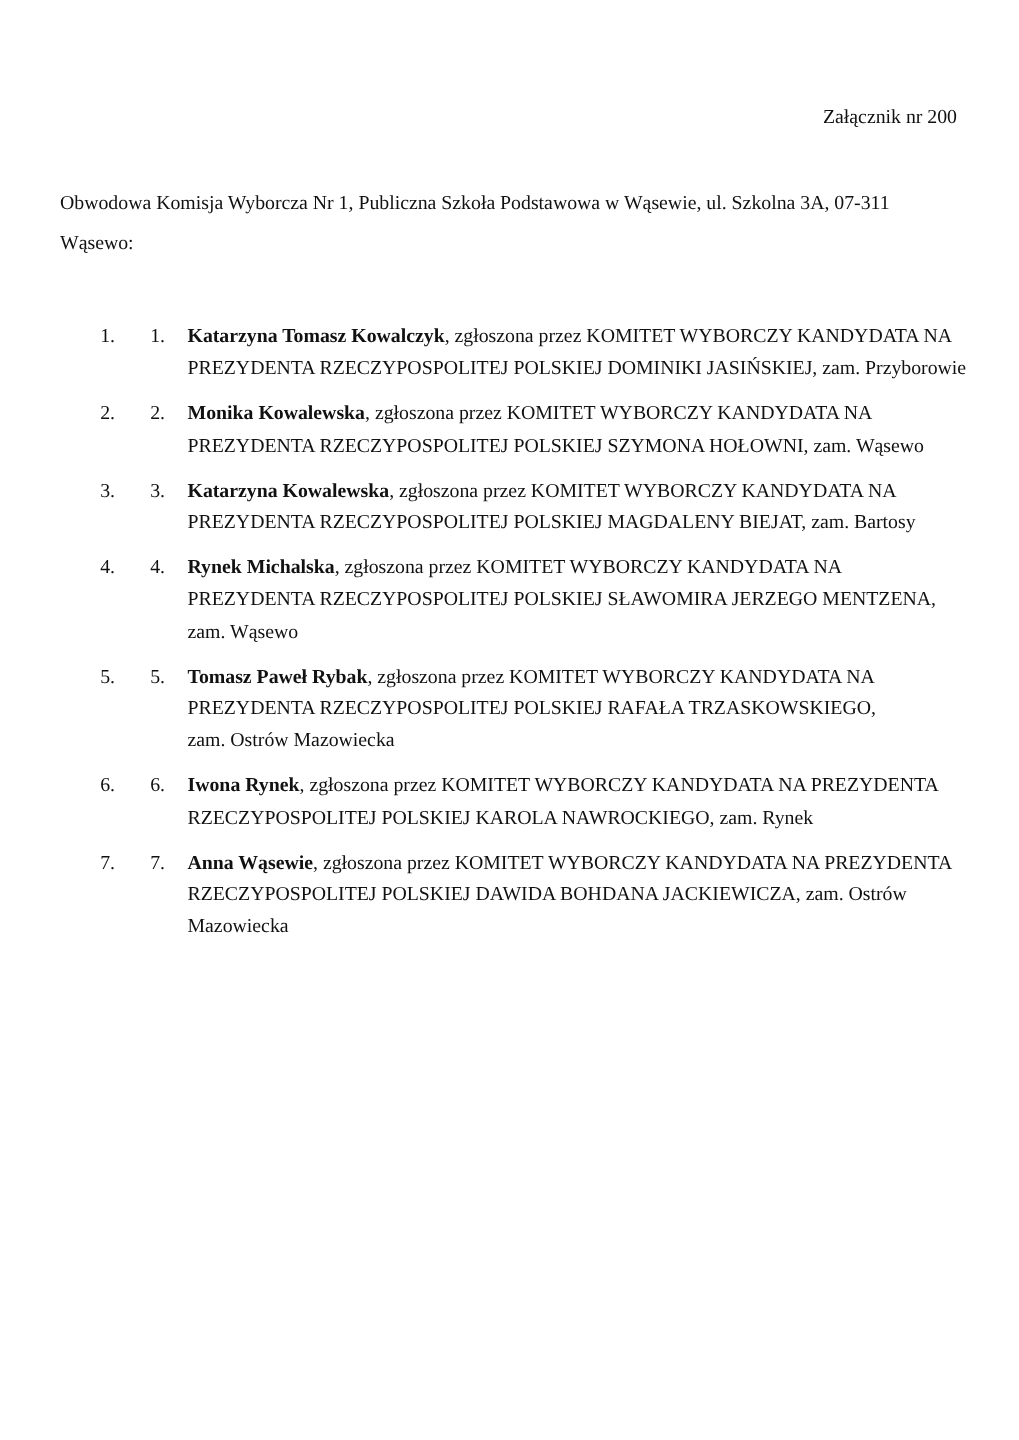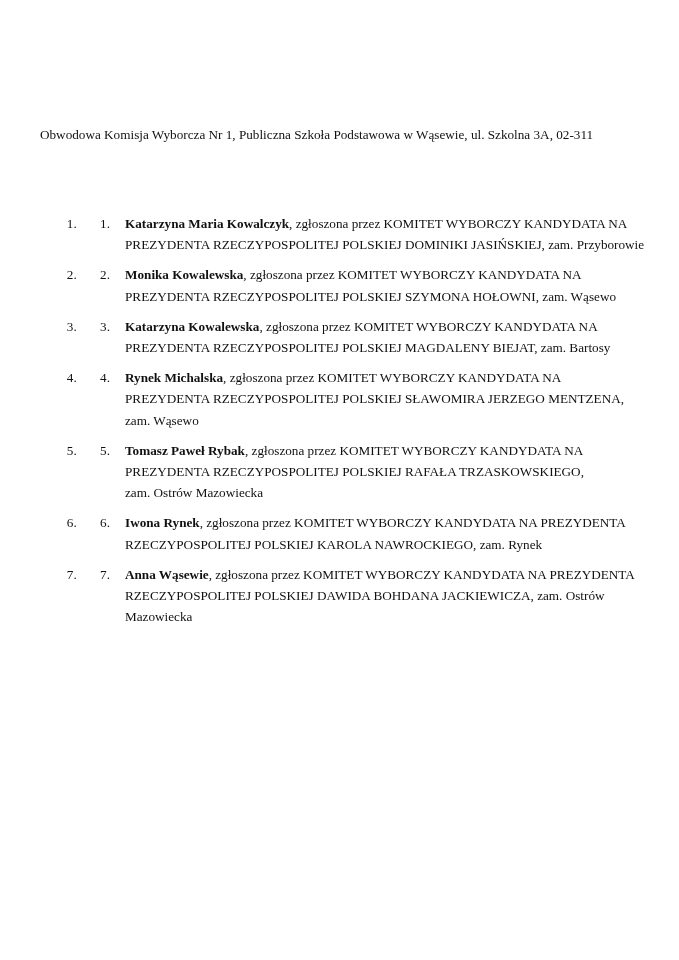--- a/index.html
+++ b/index.html
@@ -94,31 +94,33 @@
   .cand-name {
     font-weight: bold;
   }
 </style>
 </head>
 <body>
 
 <div class="page">
 
   <div class="doc-header">
+    <span class="hline">Załącznik nr 200</span>
   </div>
 
   <div class="intro">
-    <span class="iline">Obwodowa Komisja Wyborcza Nr 1, Publiczna Szkoła Podstawowa w Wąsewie, ul. Szkolna 3A, 02-311</span>
+    <span class="iline">Obwodowa Komisja Wyborcza Nr 1, Publiczna Szkoła Podstawowa w Wąsewie, ul. Szkolna 3A, 07-311</span>
+    <span class="iline">Wąsewo:</span>
   </div>
 
   <ol class="candidate-list">
       <li class="candidate-item">
         <span class="item-number">1.</span>
         <span class="item-body">
-          <span class="tline"><span class="cand-name">Katarzyna Maria Kowalczyk</span><span>, zgłoszona przez KOMITET WYBORCZY KANDYDATA NA</span></span>
+          <span class="tline"><span class="cand-name">Katarzyna Tomasz Kowalczyk</span><span>, zgłoszona przez KOMITET WYBORCZY KANDYDATA NA</span></span>
           <span class="tline">PREZYDENTA RZECZYPOSPOLITEJ POLSKIEJ DOMINIKI JASIŃSKIEJ, zam. Przyborowie</span>
         </span>
       </li>
       <li class="candidate-item">
         <span class="item-number">2.</span>
         <span class="item-body">
           <span class="tline"><span class="cand-name">Monika Kowalewska</span><span>, zgłoszona przez KOMITET WYBORCZY KANDYDATA NA</span></span>
           <span class="tline">PREZYDENTA RZECZYPOSPOLITEJ POLSKIEJ SZYMONA HOŁOWNI, zam. Wąsewo</span>
         </span>
       </li>

